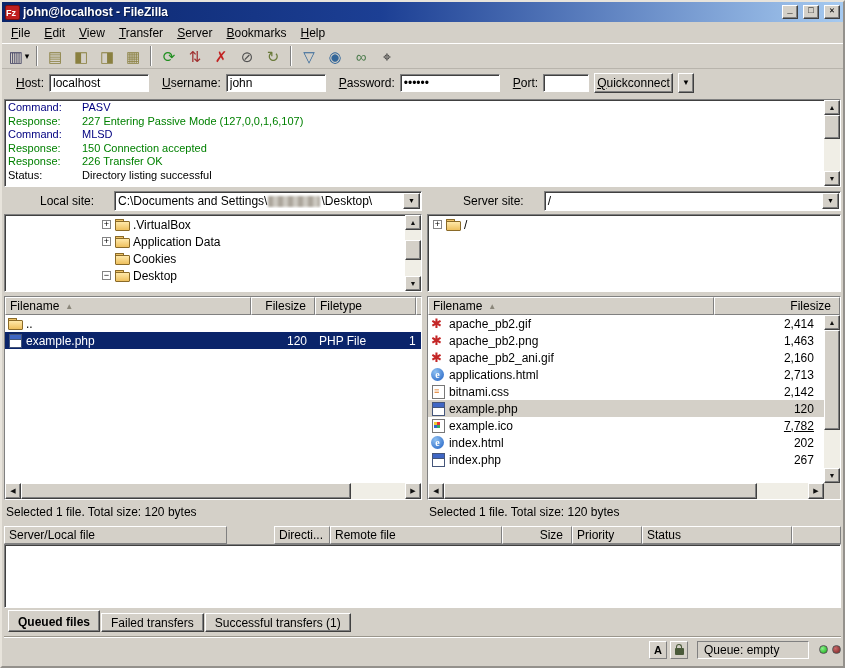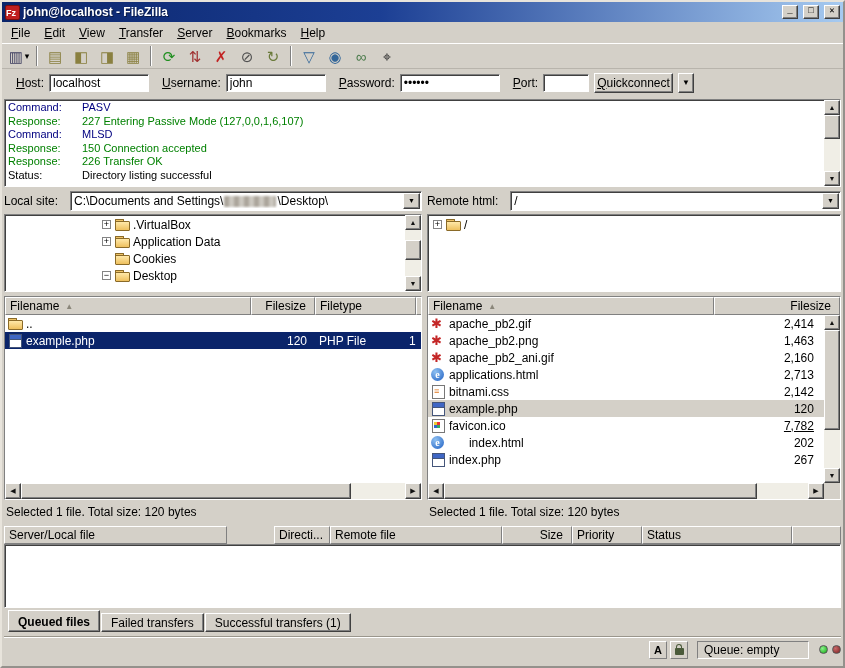--- a/index.html
+++ b/index.html
@@ -55,21 +55,21 @@
   .hscroll { display:flex; height:16px; background:#f0eee6; flex:none; }
   .sb-btn.h { height:16px; line-height:14px; }
   .hs-track { flex:1; position:relative; }
   .hs-thumb { position:absolute; top:0; height:16px; }
   .corner { width:16px; height:16px; background:#d4d0c8; flex:none; }
 
   
   .panes { display:flex; margin:4px 2px 0 2px; }
   .pane { width:418px; display:flex; flex-direction:column; }
   .splitter { width:5px; }
-  .site-row { display:flex; align-items:center; height:20px; gap:12px; margin-bottom:3px; }
+  .site-row { display:flex; align-items:center; height:20px; gap:20px; margin-bottom:3px;margin-left:36px; }
   .combo { flex:1; display:flex; align-items:center; height:20px; border:1px solid; border-color:#808080 #fff #fff #808080;
     box-shadow:inset 1px 1px 0 #404040; background:#fff; }
   .combo-text { flex:1; display:flex; align-items:center; padding:0 3px; white-space:nowrap; overflow:hidden; }
   .combo-btn { width:17px; height:16px; margin-right:1px; flex:none; font-size:7px; line-height:14px; text-align:center; }
   .redacted { display:inline-block; width:52px; height:11px; margin:0 1px; border-radius:1px;
     background:repeating-linear-gradient(90deg,#aca69c 0 5px,#ccc8c0 5px 10px); filter:blur(1px); }
   .tree { position:relative; height:78px; margin-bottom:4px; overflow:hidden; }
   .tree-items { position:absolute; top:1px; left:1px; right:17px; bottom:1px; }
   .tree-items.full { right:1px; }
   .tree-item { height:17px; display:flex; align-items:center; white-space:nowrap; }
@@ -331,21 +331,21 @@
           <div class="sb-btn h raised">▶</div>
         </div>
       </div>
       <div class="pane-status">Selected 1 file. Total size: 120 bytes</div>
     </div>
 
     <div class="splitter"></div>
 
     <div class="pane">
       <div class="site-row">
-        <span class="site-label">Remote html:</span>
+        <span class="site-label">Server site:</span>
         <div class="combo">
           <div class="combo-text">/</div>
           <div class="combo-btn raised">▼</div>
         </div>
       </div>
       <div class="tree sunken">
         <div class="tree-items full" id="remote-tree-items">
             <div class="tree-item" style="padding-left: 4px;">
               <span class="expander">+</span>
               <span class="ic ic-folder"></span>
@@ -403,26 +403,26 @@
               <div class="lrow sel-in">
                 <div class="cell name-cell" style="width: 286px;">
                   <span class="ic ic-php"></span>
                   <span class="fname">example.php</span>
                 </div>
                 <div class="cell right" style="width: 108px;">120</div>
               </div>
               <div class="lrow">
                 <div class="cell name-cell" style="width: 286px;">
                   <span class="ic ic-ico"></span>
-                  <span class="fname">favicon.ico</span>
+                  <span class="fname">example.ico</span>
                 </div>
                 <div class="cell right" style="width: 108px; text-decoration: underline;">7,782</div>
               </div>
               <div class="lrow">
-                <div class="cell name-cell" style="width: 286px; gap: 20px;">
+                <div class="cell name-cell" style="width: 286px;">
                   <span class="ic ic-html"></span>
                   <span class="fname">index.html</span>
                 </div>
                 <div class="cell right" style="width: 108px;">202</div>
               </div>
               <div class="lrow">
                 <div class="cell name-cell" style="width: 286px;">
                   <span class="ic ic-php"></span>
                   <span class="fname">index.php</span>
                 </div>

